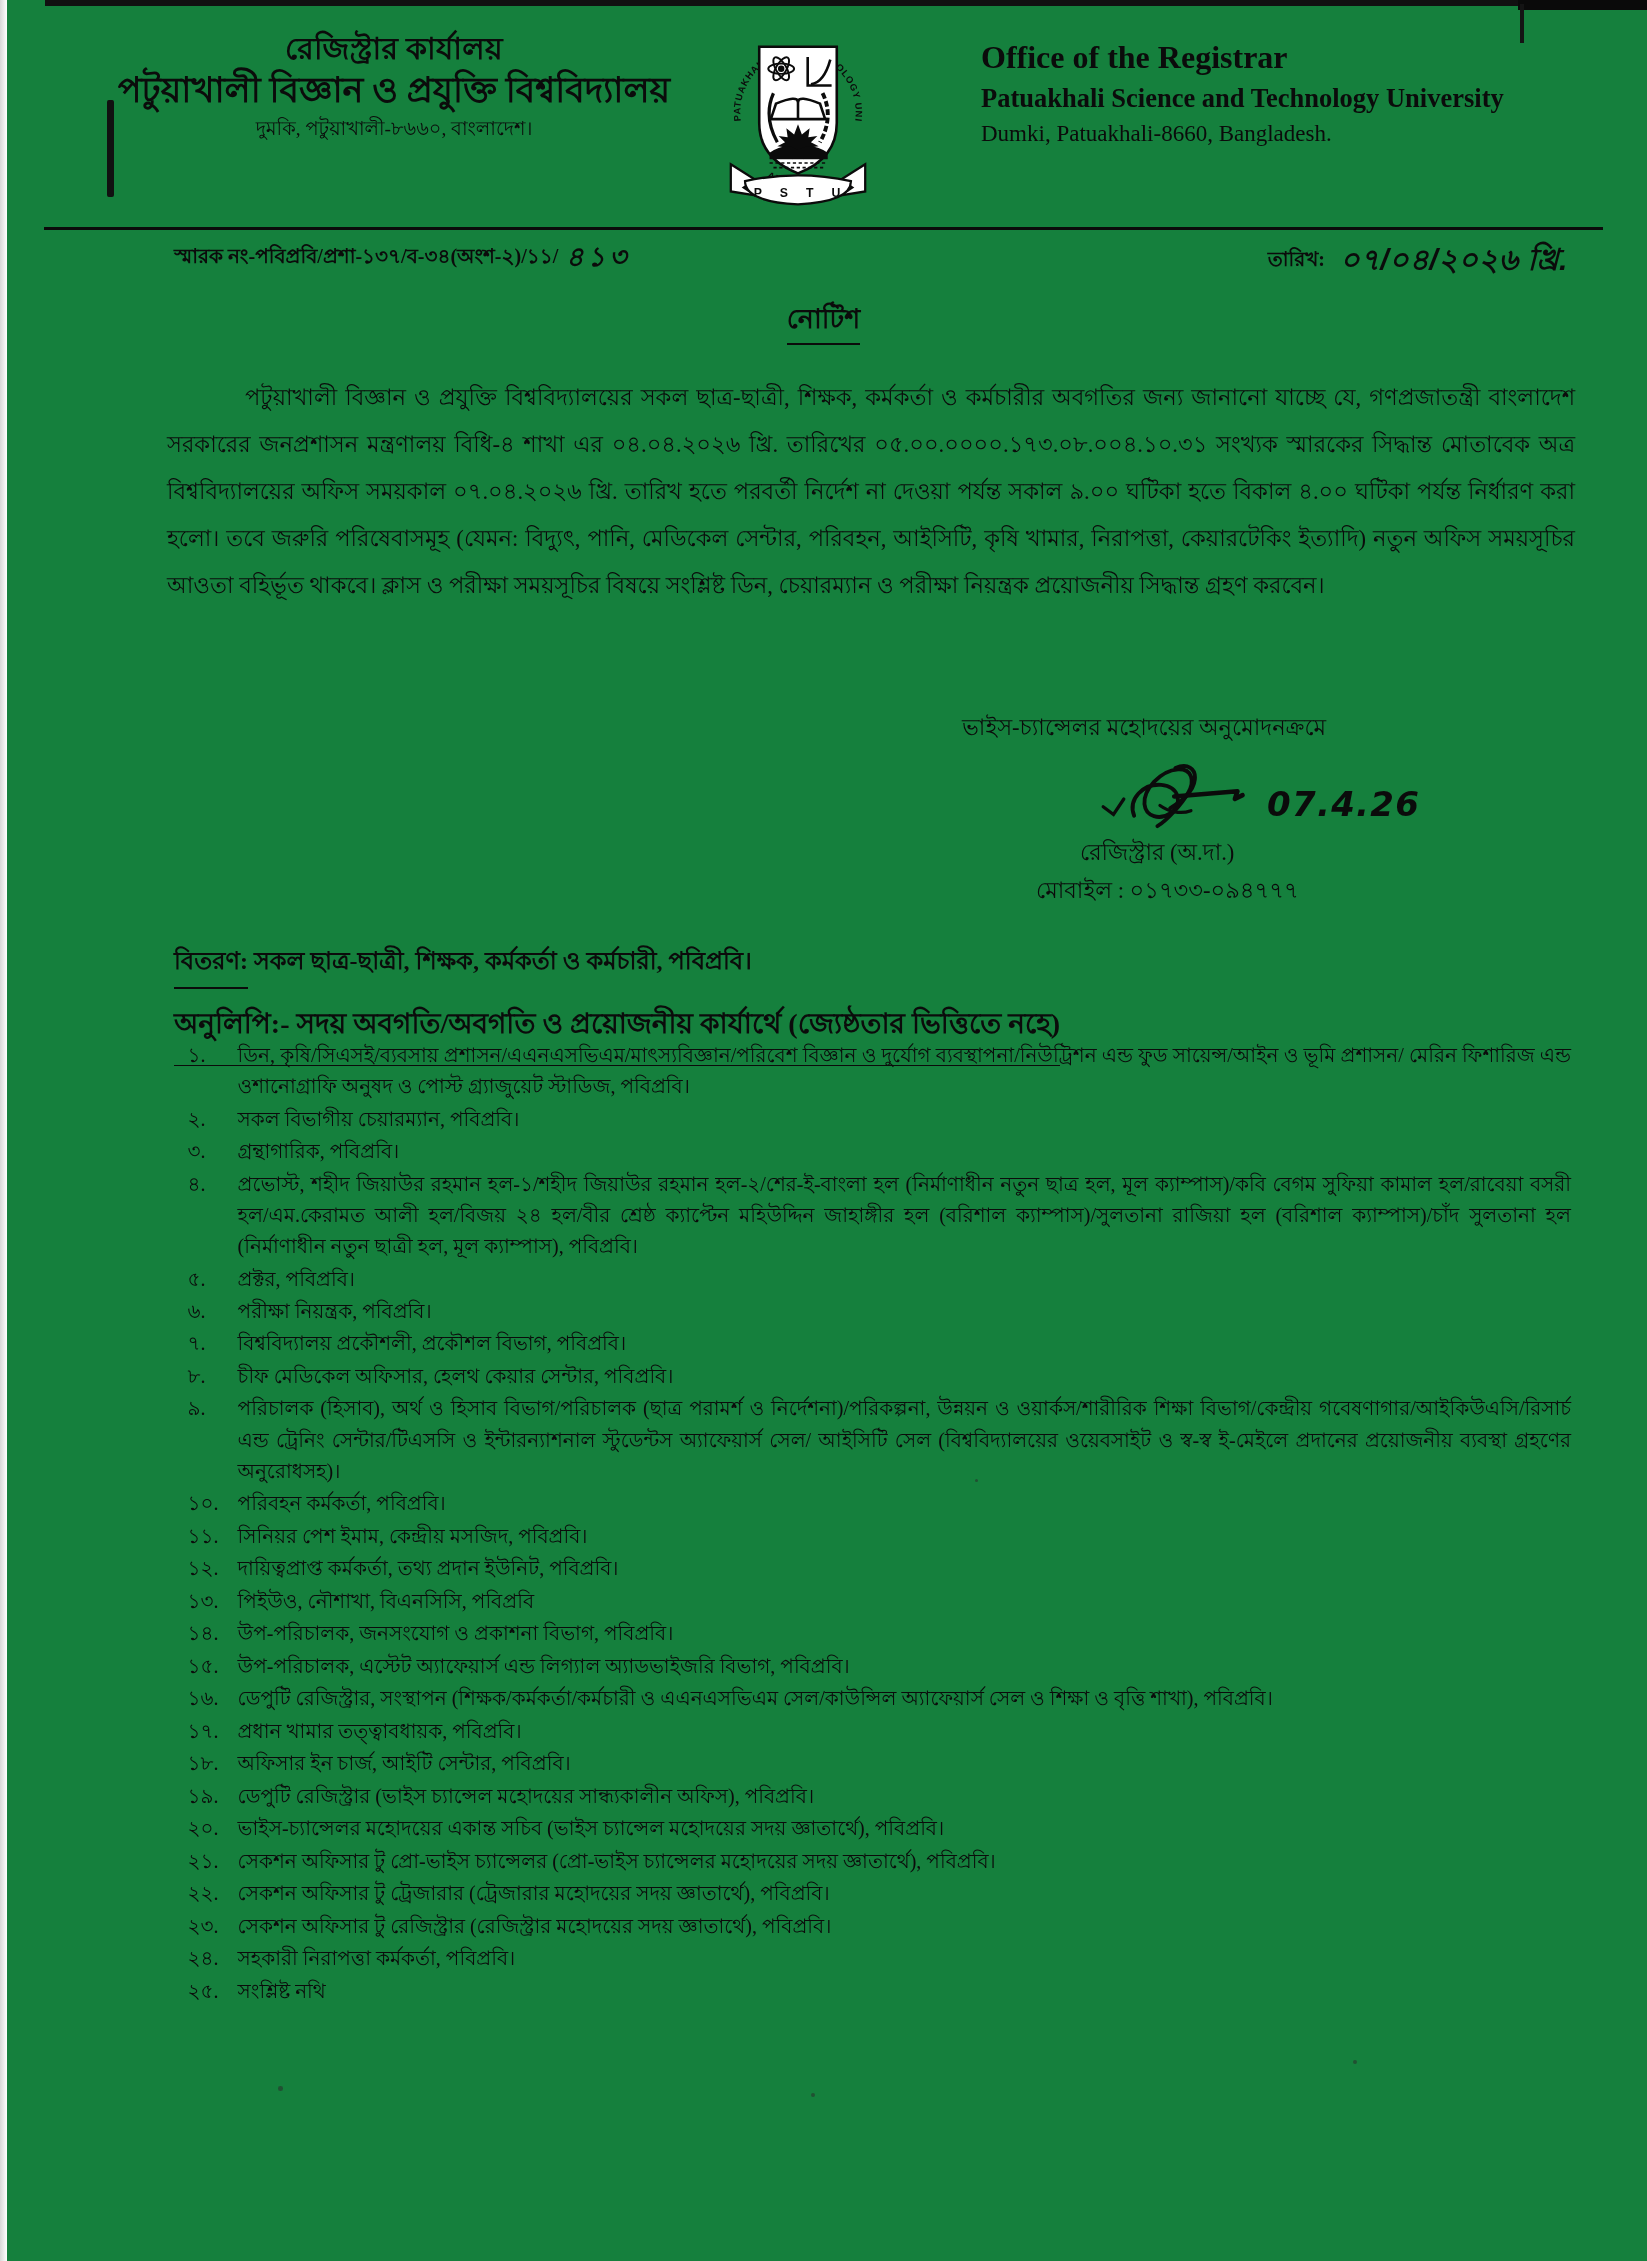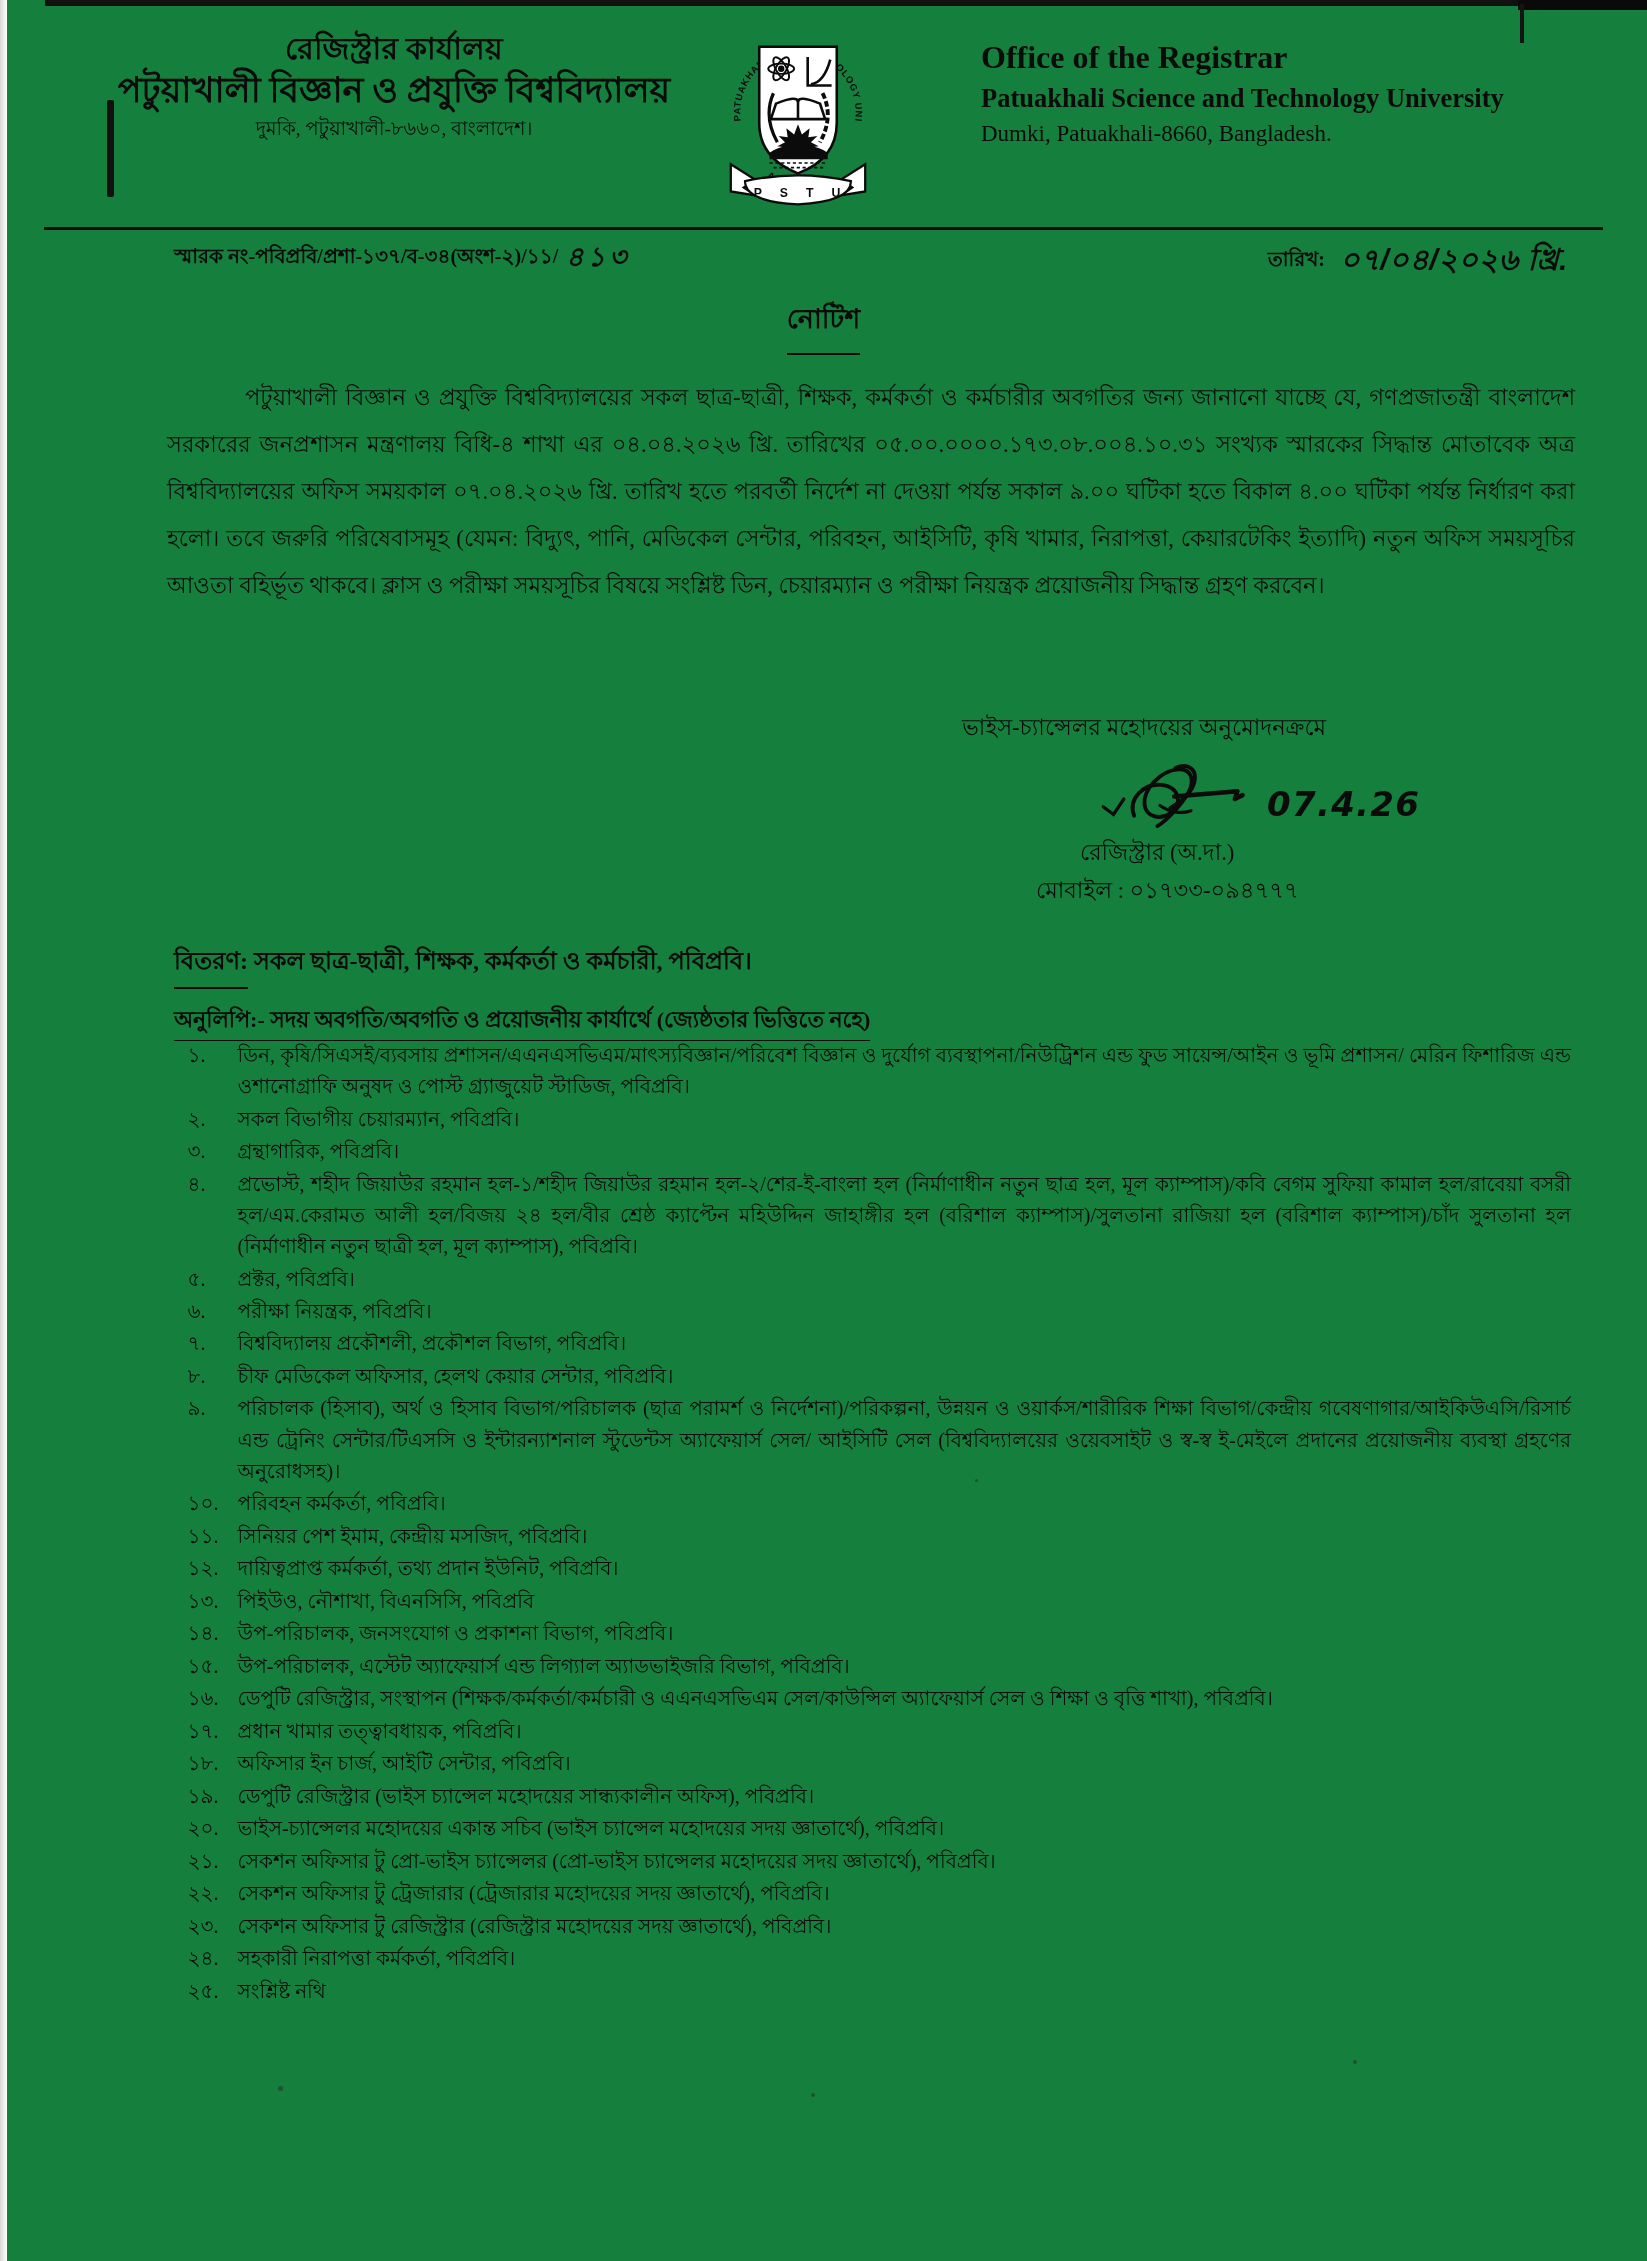--- a/index.html
+++ b/index.html
@@ -163,21 +163,21 @@
   
   .notice-title {
     position: absolute;
     top: 298px; left: 0; right: 0;
     text-align: center;
     font-size: 27px;
     font-weight: bold;
   }
   .notice-title span {
     border-bottom: 2.6px solid #0b0b0b;
-    padding-bottom: 19px;
+    padding-bottom: 9px;
   }
 
   
   .body-text {
     position: absolute;
     left: 167px; right: 72px;
     top: 375px;
     font-size: 22.6px;
     line-height: 2.08;
     text-align: justify;
@@ -239,24 +239,24 @@
   }
   .distribution .lbl {
     border-bottom: 2.6px solid #0b0b0b;
     padding-bottom: 13px;
   }
 
   .copy-head {
     position: absolute;
     left: 174px;
     top: 1002px;
-    font-size: 22px;
+    font-size: 28px;
     font-weight: bold;
     border-bottom: 1.9px solid #0b0b0b;
-    padding-bottom: 1px;
+    padding-bottom: 16px;
   }
 
   
   .cc-list {
     position: absolute;
     left: 185px;
     right: 76px;
     top: 1040px;
   }
   .cc-item {

